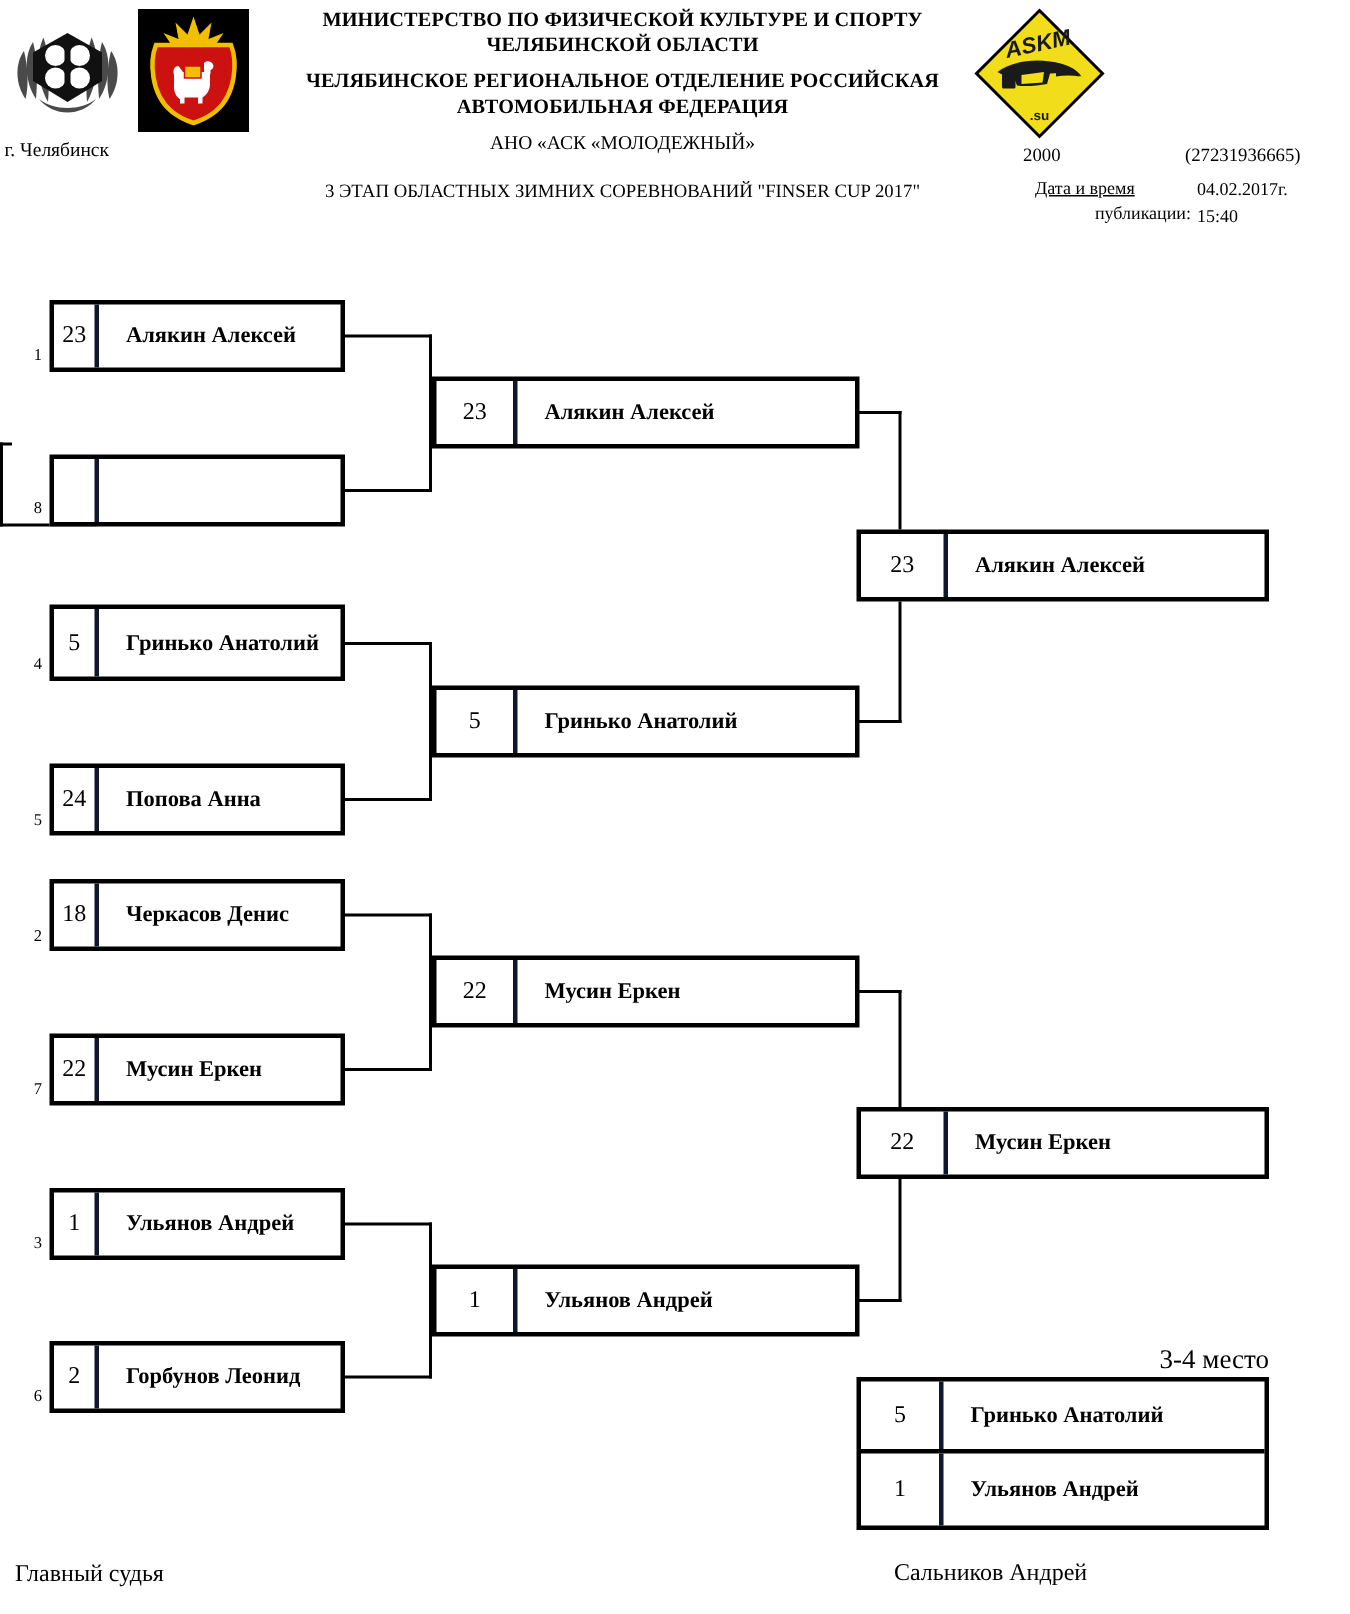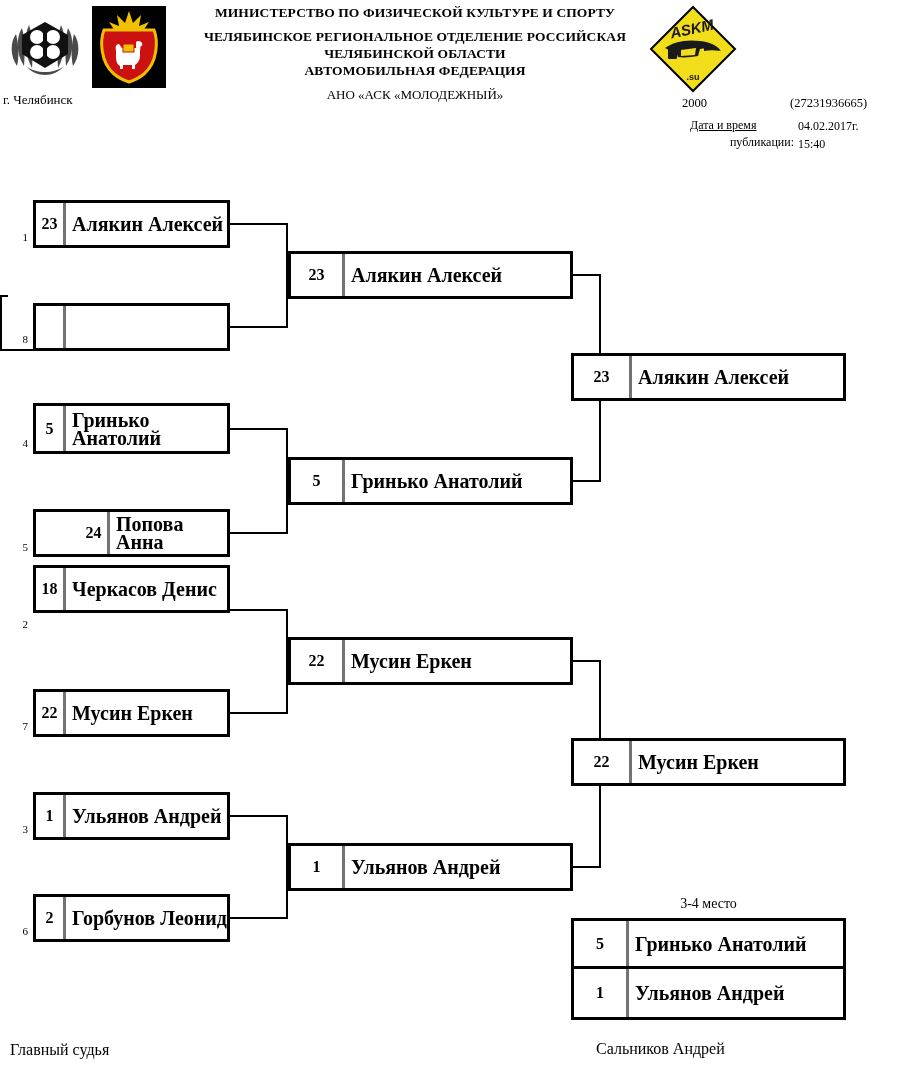--- a/index.html
+++ b/index.html
@@ -125,35 +125,35 @@
 
   .match {
     position: absolute;
     border: 3px solid #000;
     background: #fff;
     box-sizing: border-box;
     display: flex;
     align-items: stretch;
   }
   .seed-cell {
-    border-right: 3px solid #737373;
+    border-right: 3px solid #0f172a;
     box-sizing: border-box;
     display: flex;
     align-items: center;
     justify-content: center;
-    font-weight: bold;
+    font-weight: normal;
     font-size: 16px;
   }
   .name-cell {
     flex: 1;
     display: flex;
     align-items: center;
-    padding-left: 6px;
+    padding-left: 18px;
     font-weight: bold;
-    font-size: 20px;
+    font-size: 15px;
     line-height: 18px;
     box-sizing: border-box;
   }
   .name-cell.wrap { white-space: normal; }
 
   .seed-label {
     position: absolute;
     font-size: 11px;
     text-align: right;
     width: 20px;
@@ -166,22 +166,22 @@
     height: 2px;
   }
   .v-line {
     position: absolute;
     background: #000;
     width: 2px;
   }
 
   .place34-title {
     position: absolute;
-    font-size: 14px;
-    text-align: center;
+    font-size: 18px;
+    text-align: right;
   }
   .place34-box {
     position: absolute;
     border: 3px solid #000;
     box-sizing: border-box;
     background: #fff;
   }
   .place34-row {
     display: flex;
     height: 50%;
@@ -240,24 +240,25 @@
         <path d="M44 36 C46 34 49 35 50 37 C51 39 49 41 47 41 L44 41 Z"></path>
       </g>
       <rect x="31" y="38" width="11" height="8" fill="#f0c000" stroke="#cc1111" stroke-width="1"></rect>
     </svg>
   </div>
 
   <div class="city-label">г. Челябинск</div>
 
   <div class="hdr-center">
     <div class="hdr-line">МИНИСТЕРСТВО ПО ФИЗИЧЕСКОЙ КУЛЬТУРЕ И СПОРТУ</div>
+    <div class="hdr-line">ЧЕЛЯБИНСКОЙ ОБЛАСТИ</div>
     <div class="hdr-line l3">ЧЕЛЯБИНСКОЕ РЕГИОНАЛЬНОЕ ОТДЕЛЕНИЕ РОССИЙСКАЯ</div>
-    <div class="hdr-line">ЧЕЛЯБИНСКОЙ ОБЛАСТИ</div>
     <div class="hdr-line">АВТОМОБИЛЬНАЯ ФЕДЕРАЦИЯ</div>
     <div class="hdr-ano">АНО «АСК «МОЛОДЕЖНЫЙ»</div>
+    <div class="hdr-event">3 ЭТАП ОБЛАСТНЫХ ЗИМНИХ СОРЕВНОВАНИЙ  "FINSER CUP 2017"</div>
   </div>
 
   <div class="askm-logo">
     <svg viewBox="0 0 90 90" width="90" height="90">
       <path d="M45 3 L87 45 L45 87 L3 45 Z" fill="#f2dd1a" stroke="#000000" stroke-width="2"></path>
       <g fill="#1a1a1a" font-family="Liberation Sans, sans-serif" font-weight="bold">
         <text x="45" y="30" font-size="15" text-anchor="middle" transform="rotate(-12 45 30)" font-style="italic">ASKM</text>
         <text x="45" y="76" font-size="9" text-anchor="middle">.su</text>
       </g>
       <g fill="#1a1a1a">
@@ -307,25 +308,25 @@
     <div class="seed-cell" style="width:30px;"></div>
     <div class="name-cell"></div>
   </div>
 
   <div class="match" style="left:33px; top:228px; width:197px; height:51px;">
     <div class="seed-cell" style="width:30px;">5</div>
     <div class="name-cell wrap">Гринько Анатолий</div>
   </div>
 
   <div class="match" style="left:33px; top:334px; width:197px; height:48px;">
-    <div class="seed-cell" style="width:30px;margin-left:44px;">24</div>
+    <div class="seed-cell" style="width:30px;">24</div>
     <div class="name-cell">Попова Анна</div>
   </div>
 
-  <div class="match" style="left:33px; top:390px; width:197px; height:48px;">
+  <div class="match" style="left:33px; top:411px; width:197px; height:48px;">
     <div class="seed-cell" style="width:30px;">18</div>
     <div class="name-cell">Черкасов Денис</div>
   </div>
 
   <div class="match" style="left:33px; top:514px; width:197px; height:48px;">
     <div class="seed-cell" style="width:30px;">22</div>
     <div class="name-cell">Мусин Еркен</div>
   </div>
 
   <div class="match" style="left:33px; top:617px; width:197px; height:48px;">

